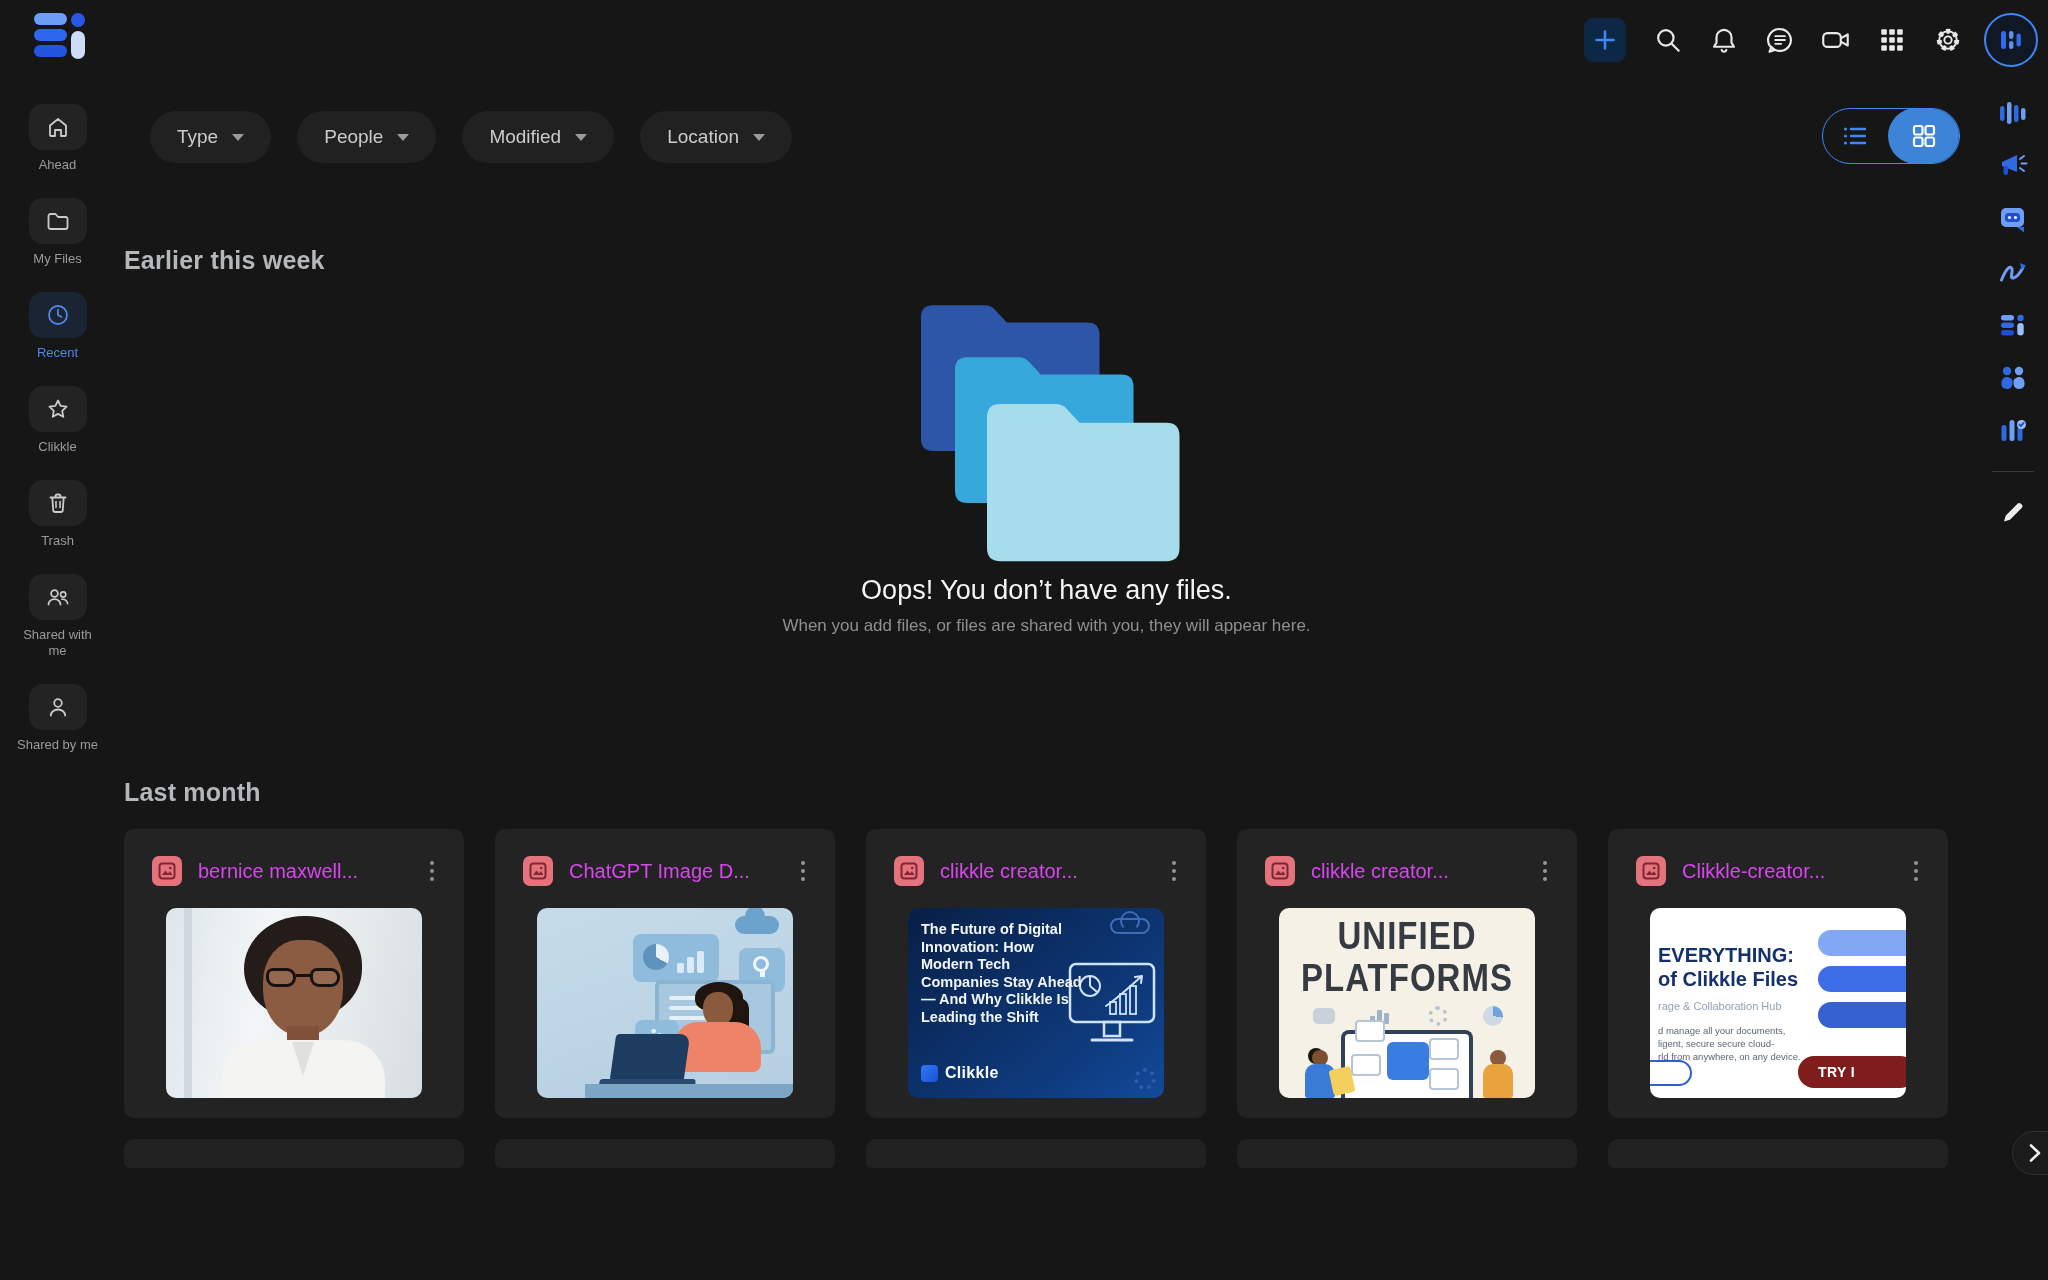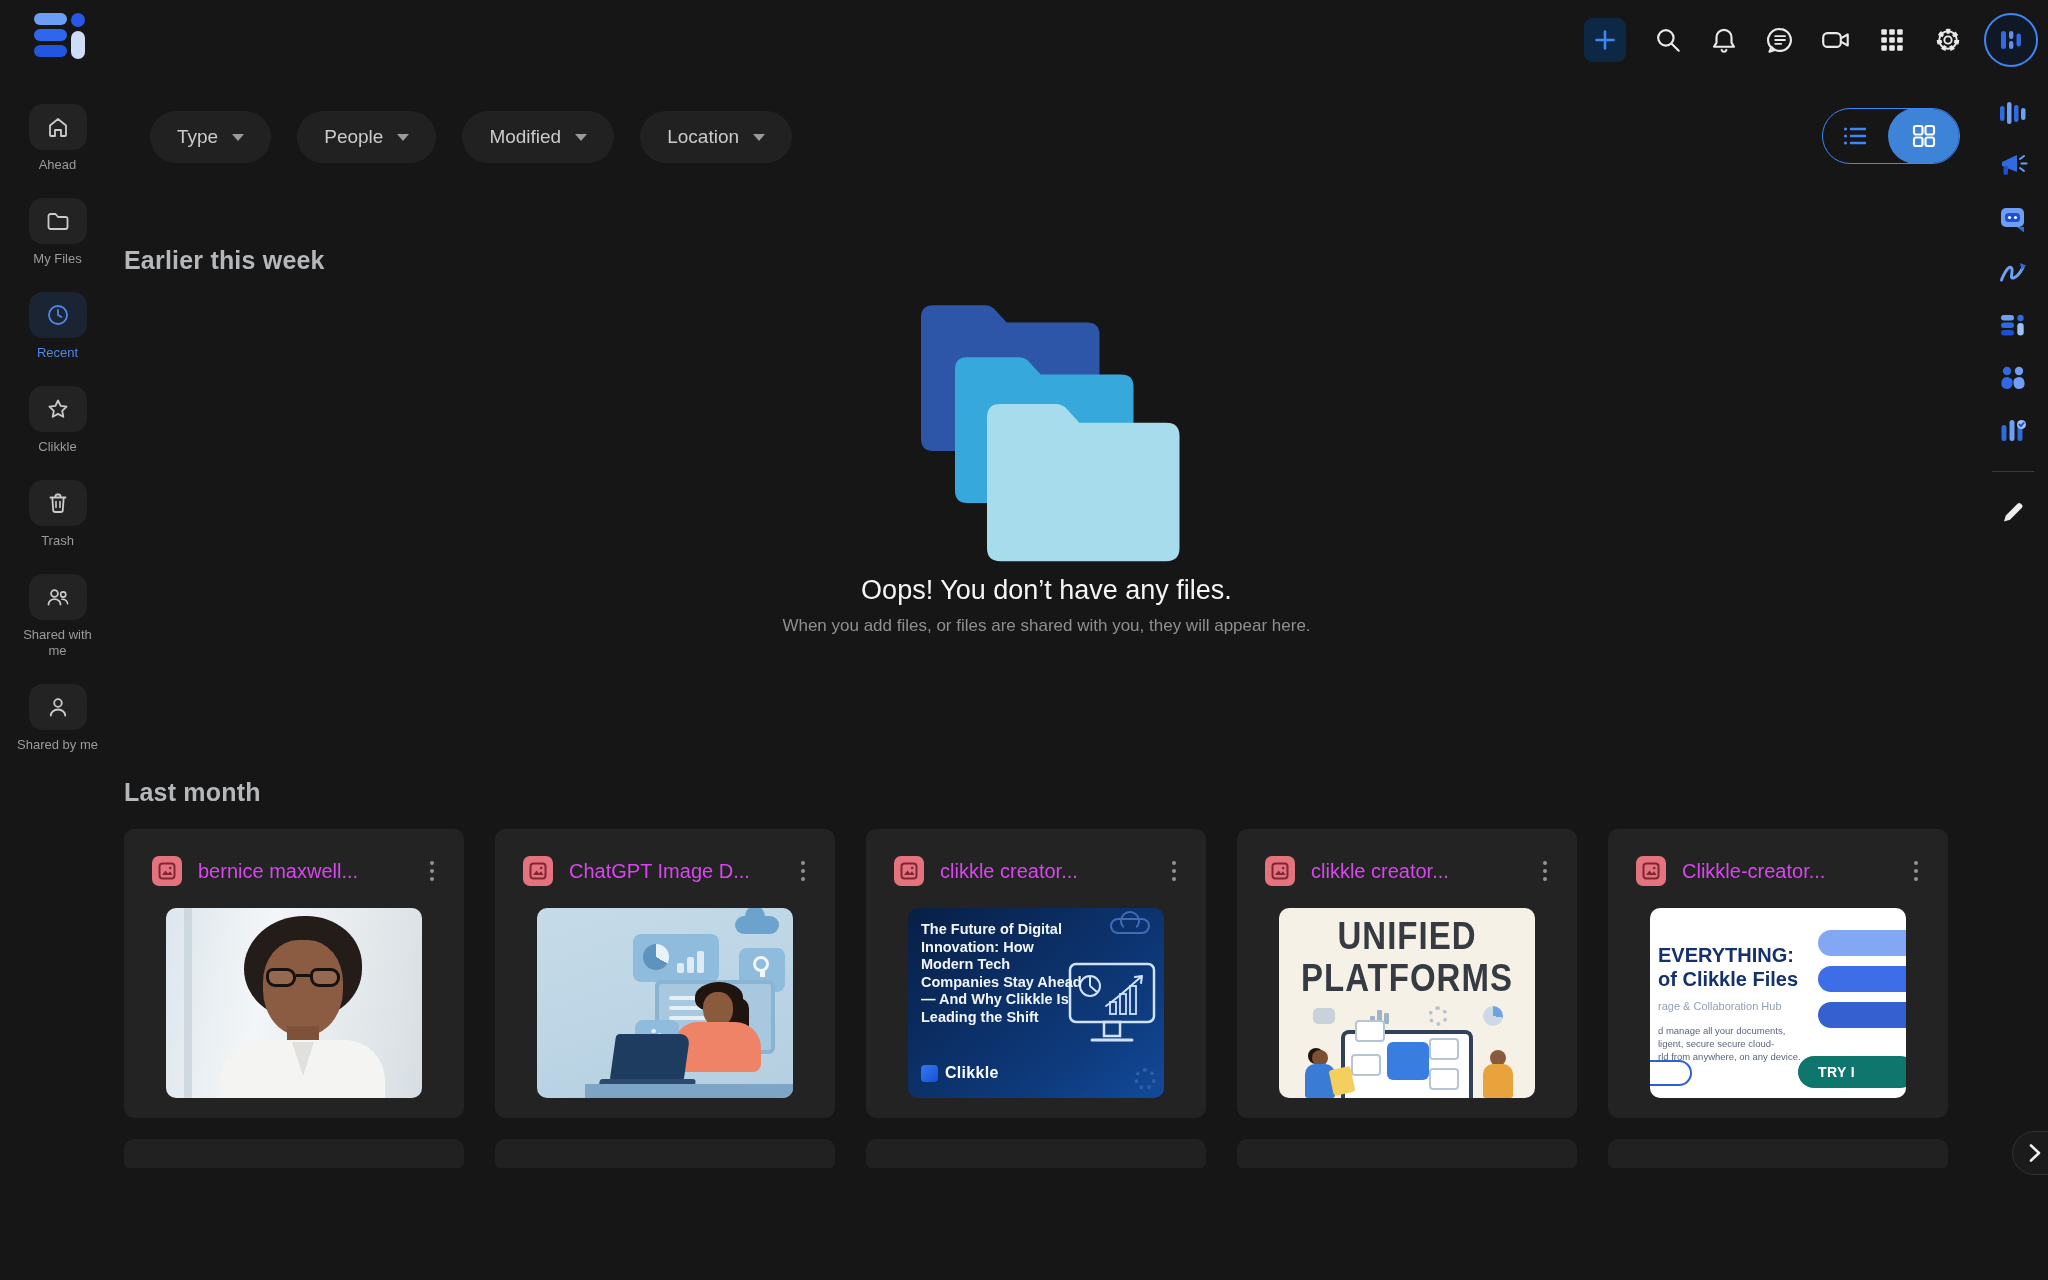--- a/index.html
+++ b/index.html
@@ -134,21 +134,21 @@
   .t-unified .doc { position:absolute; left:52px; bottom:4px; width:22px; height:26px; background:#f4cf5e; border-radius:3px; transform:rotate(-12deg); }
 
   
   .t-every { background:#ffffff; }
   .t-every .pill { position:absolute; right:-12px; height:26px; width:100px; border-radius:13px; }
   .t-every .h1 { position:absolute; left:8px; top:36px; font-size:20px; font-weight:800; color:#14316b; }
   .t-every .h2 { position:absolute; left:8px; top:60px; font-size:20px; font-weight:800; color:#14316b; }
   .t-every .sub { position:absolute; left:8px; top:92px; font-size:11px; color:#93a0b4; }
   .t-every .body { position:absolute; left:8px; top:116px; font-size:9.5px; line-height:13px; color:#5a6678; }
   .t-every .ghost { position:absolute; left:-16px; bottom:12px; width:58px; height:26px; border:2px solid #2e5fd0; border-radius:14px; background:#fff; }
-  .t-every .try { position:absolute; right:-10px; bottom:10px; width:118px; height:32px; border-radius:16px; background:#0f766e; color:#fff; font-size:14px; font-weight:800; display:flex; align-items:center; padding-left:20px; letter-spacing:.4px; }
+  .t-every .try { position:absolute; right:-10px; bottom:10px; width:118px; height:32px; border-radius:16px; background:#7f1d1d; color:#fff; font-size:14px; font-weight:800; display:flex; align-items:center; padding-left:20px; letter-spacing:.4px; }
 
   
   .stub-row { margin:21px 0 0 9px; display:flex; gap:31px; }
   .stub { width:340px; height:29px; background:#212121; border-radius:10px 10px 6px 6px; }
   .next-btn { position:absolute; left:2012px; top:1131px; width:64px; height:44px; border-radius:22px; background:#1b1b1b; border:1px solid #313131; display:flex; align-items:center; cursor:pointer; }
   .next-btn svg { margin-left:11px; }
 </style>
 </head>
 <body>
 

